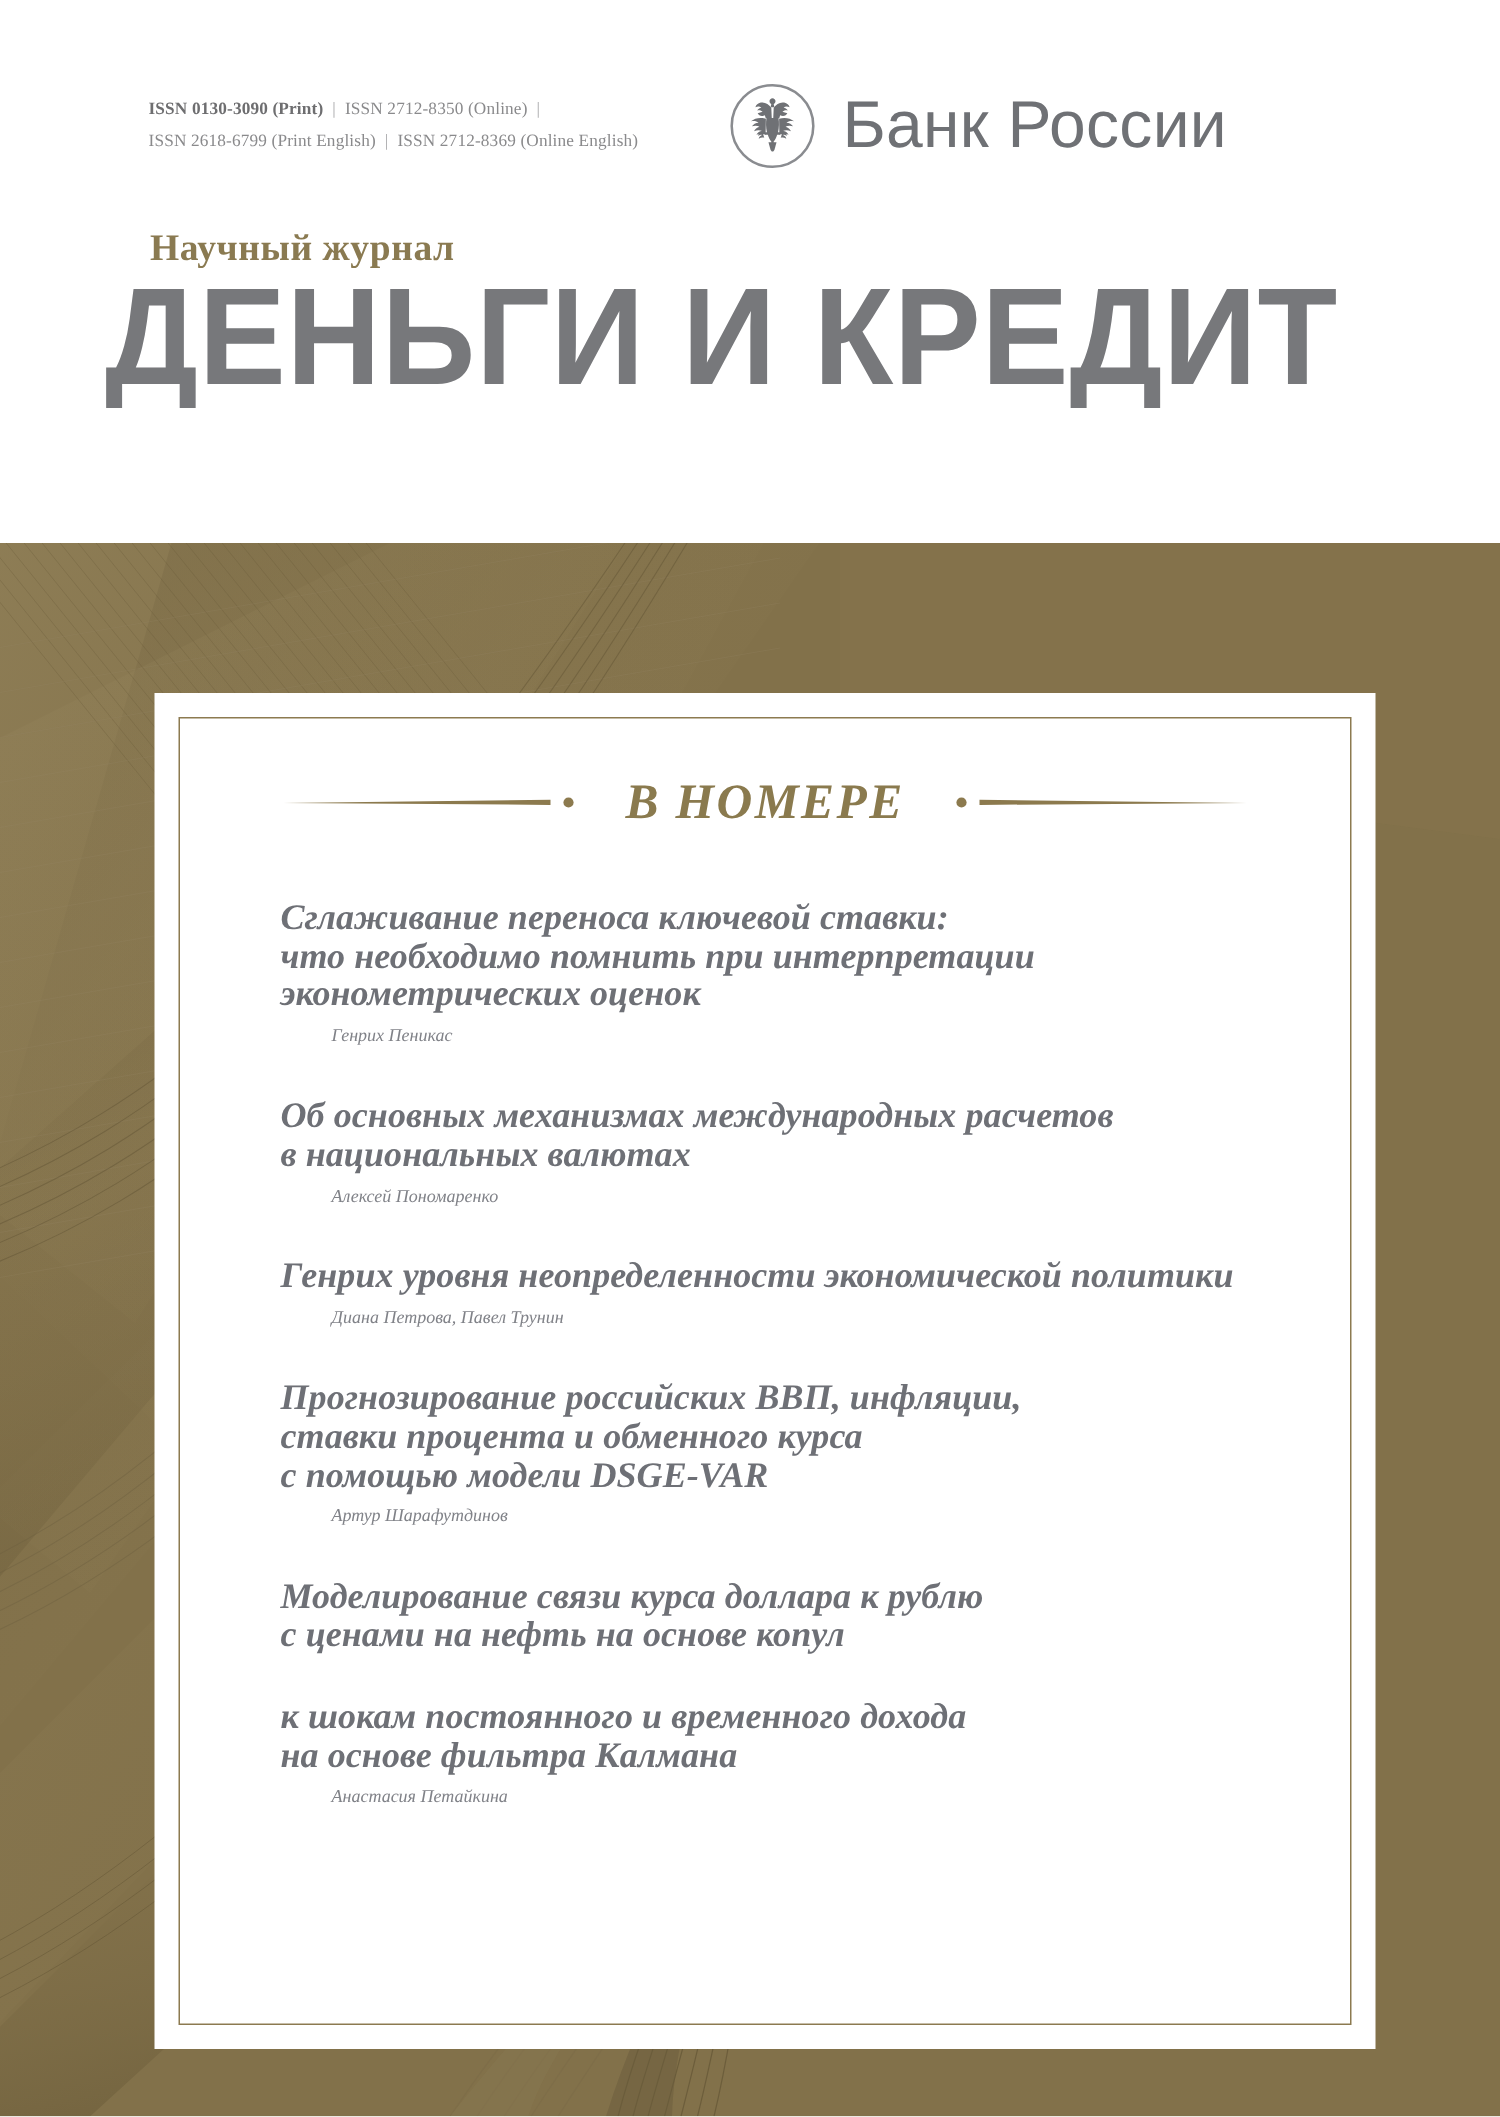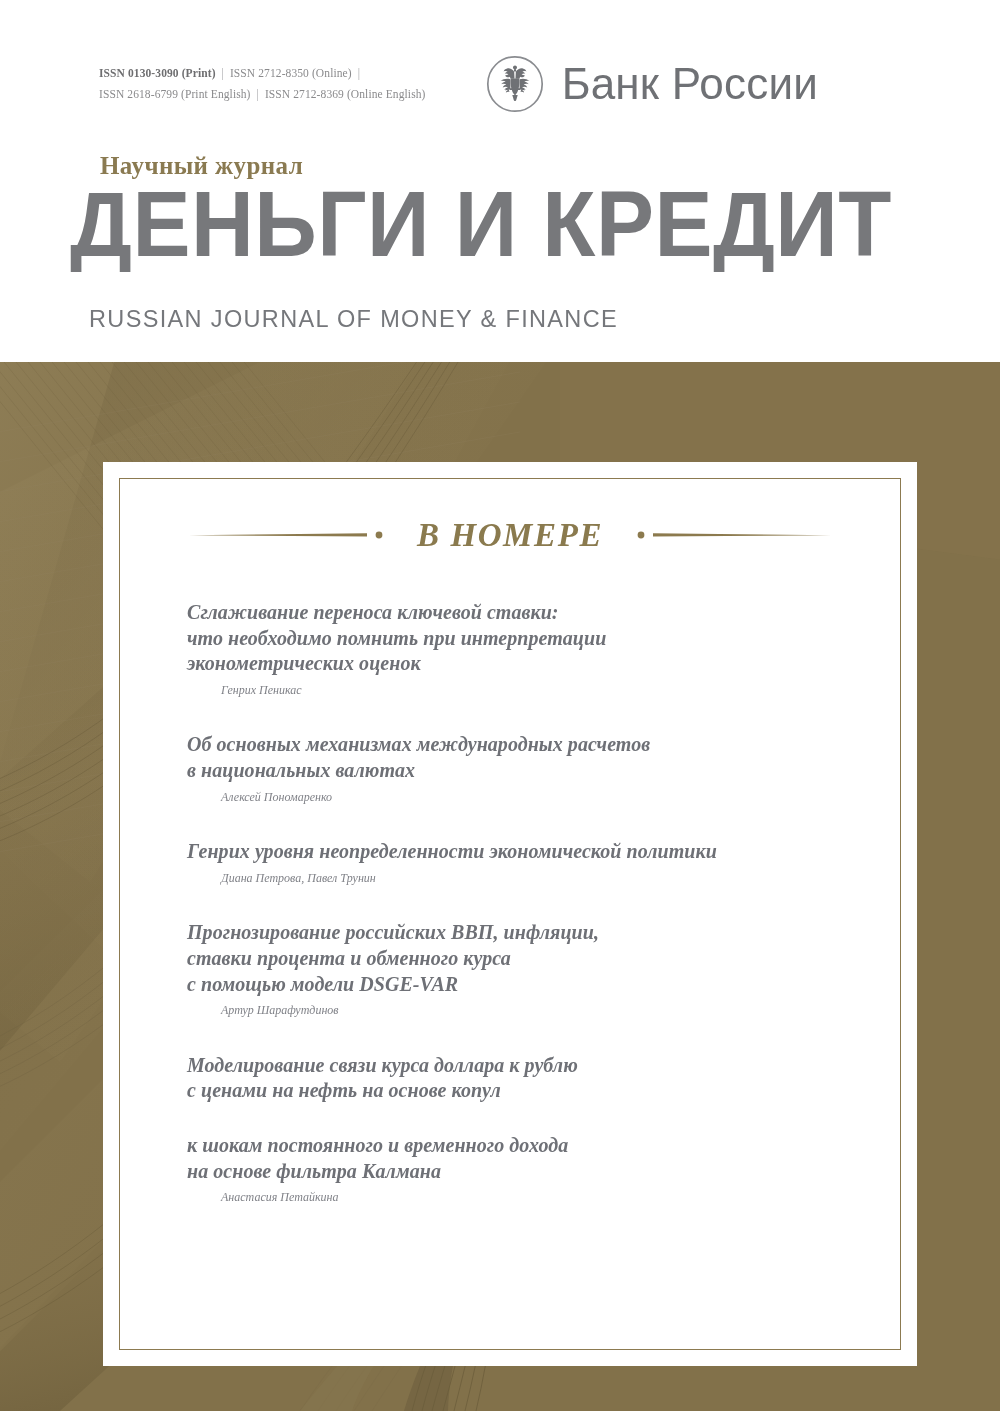--- a/index.html
+++ b/index.html
@@ -125,21 +125,21 @@
 
   
   .toc{
     position:absolute;left:84px;top:138px;right:40px;
   }
   .entry{margin-bottom:29px;}
   .entry:last-child{margin-bottom:0;}
   .entry-title{
     font-family:"Liberation Serif",serif;
     font-weight:bold;
-    font-size:20px;
+    font-size:24px;
     color:#6E7076;
     line-height:25.6px;
     letter-spacing:.05px;
   }
   .entry-title .ln{display:block;white-space:nowrap;}
   .entry-authors{
     font-family:"Liberation Serif",serif;
     font-weight:400;
     font-size:12px;
     color:#808288;
@@ -326,21 +326,20 @@
     </div>
 
     <div class="kicker">Научный журнал</div>
 
     <div class="masthead">
       <svg width="830" height="86" viewBox="0 0 830 86" xmlns="http://www.w3.org/2000/svg" aria-hidden="true">
         <text id="mastheadText" x="0" y="70" font-family="'Liberation Sans', sans-serif" font-weight="bold" font-size="92" letter-spacing="0.5" fill="#77787B" textLength="822" lengthAdjust="spacingAndGlyphs">ДЕНЬГИ И КРЕДИТ</text>
       </svg>
     </div>
 
-    <div class="subtitle">RUSSIAN JOURNAL OF MONEY &amp; FINANCE</div>
   </div>
 
   <div class="card">
     <div class="card-inner"></div>
 
     <div class="contents-head">
       <div class="rule">
         <svg width="198" height="10" viewBox="0 0 198 10" xmlns="http://www.w3.org/2000/svg" aria-hidden="true">
           <path d="M0 5.3 L178 3.2 L178 6.6 Z" fill="#8C7A4E"></path>
           <circle cx="190" cy="5" r="3.4" fill="#8C7A4E"></circle>

